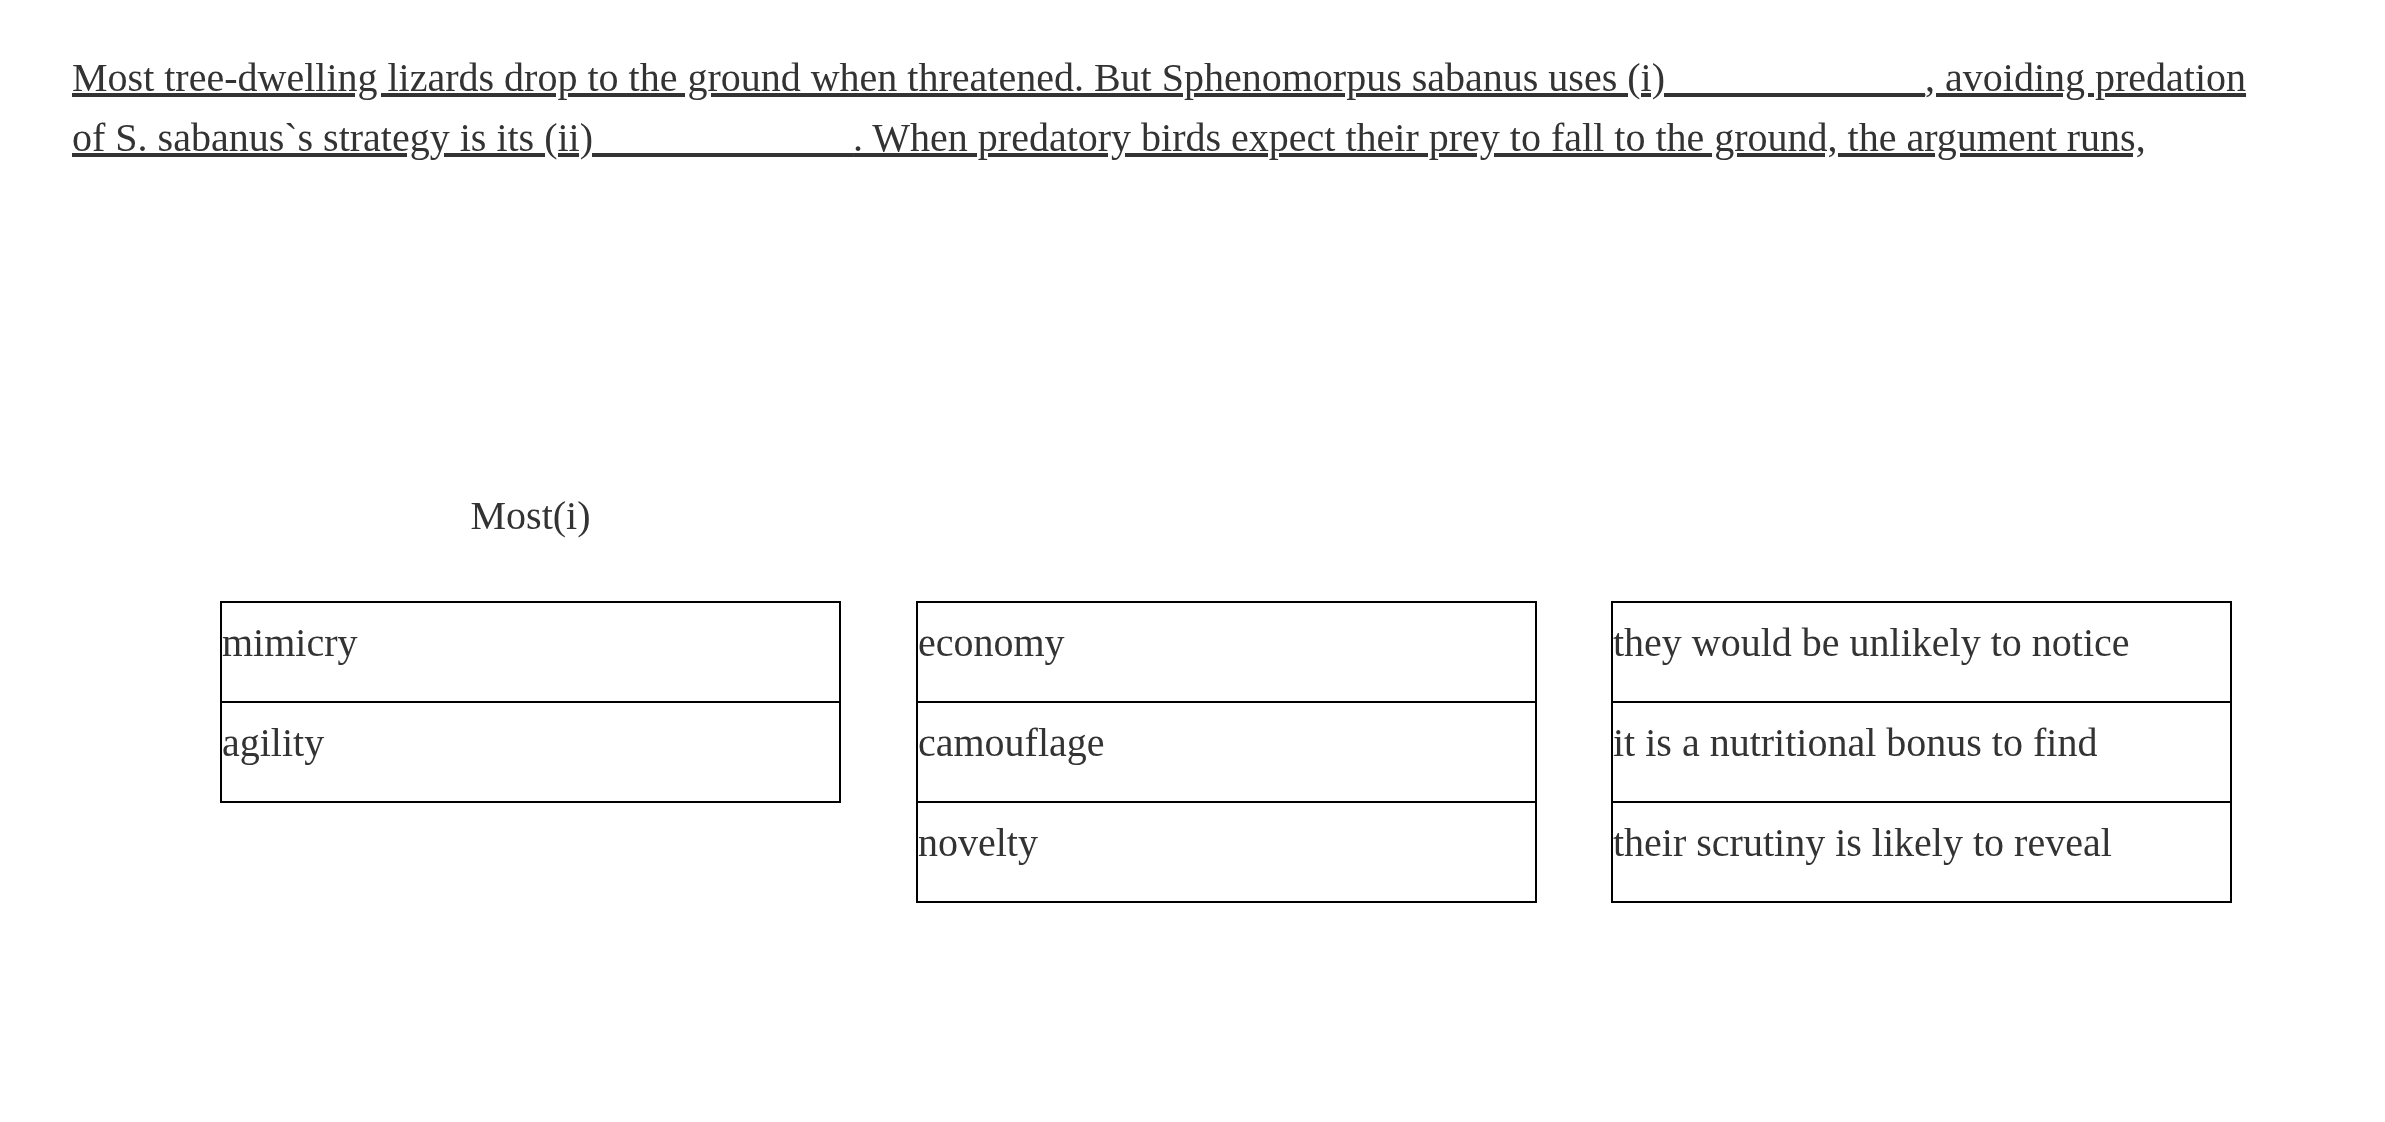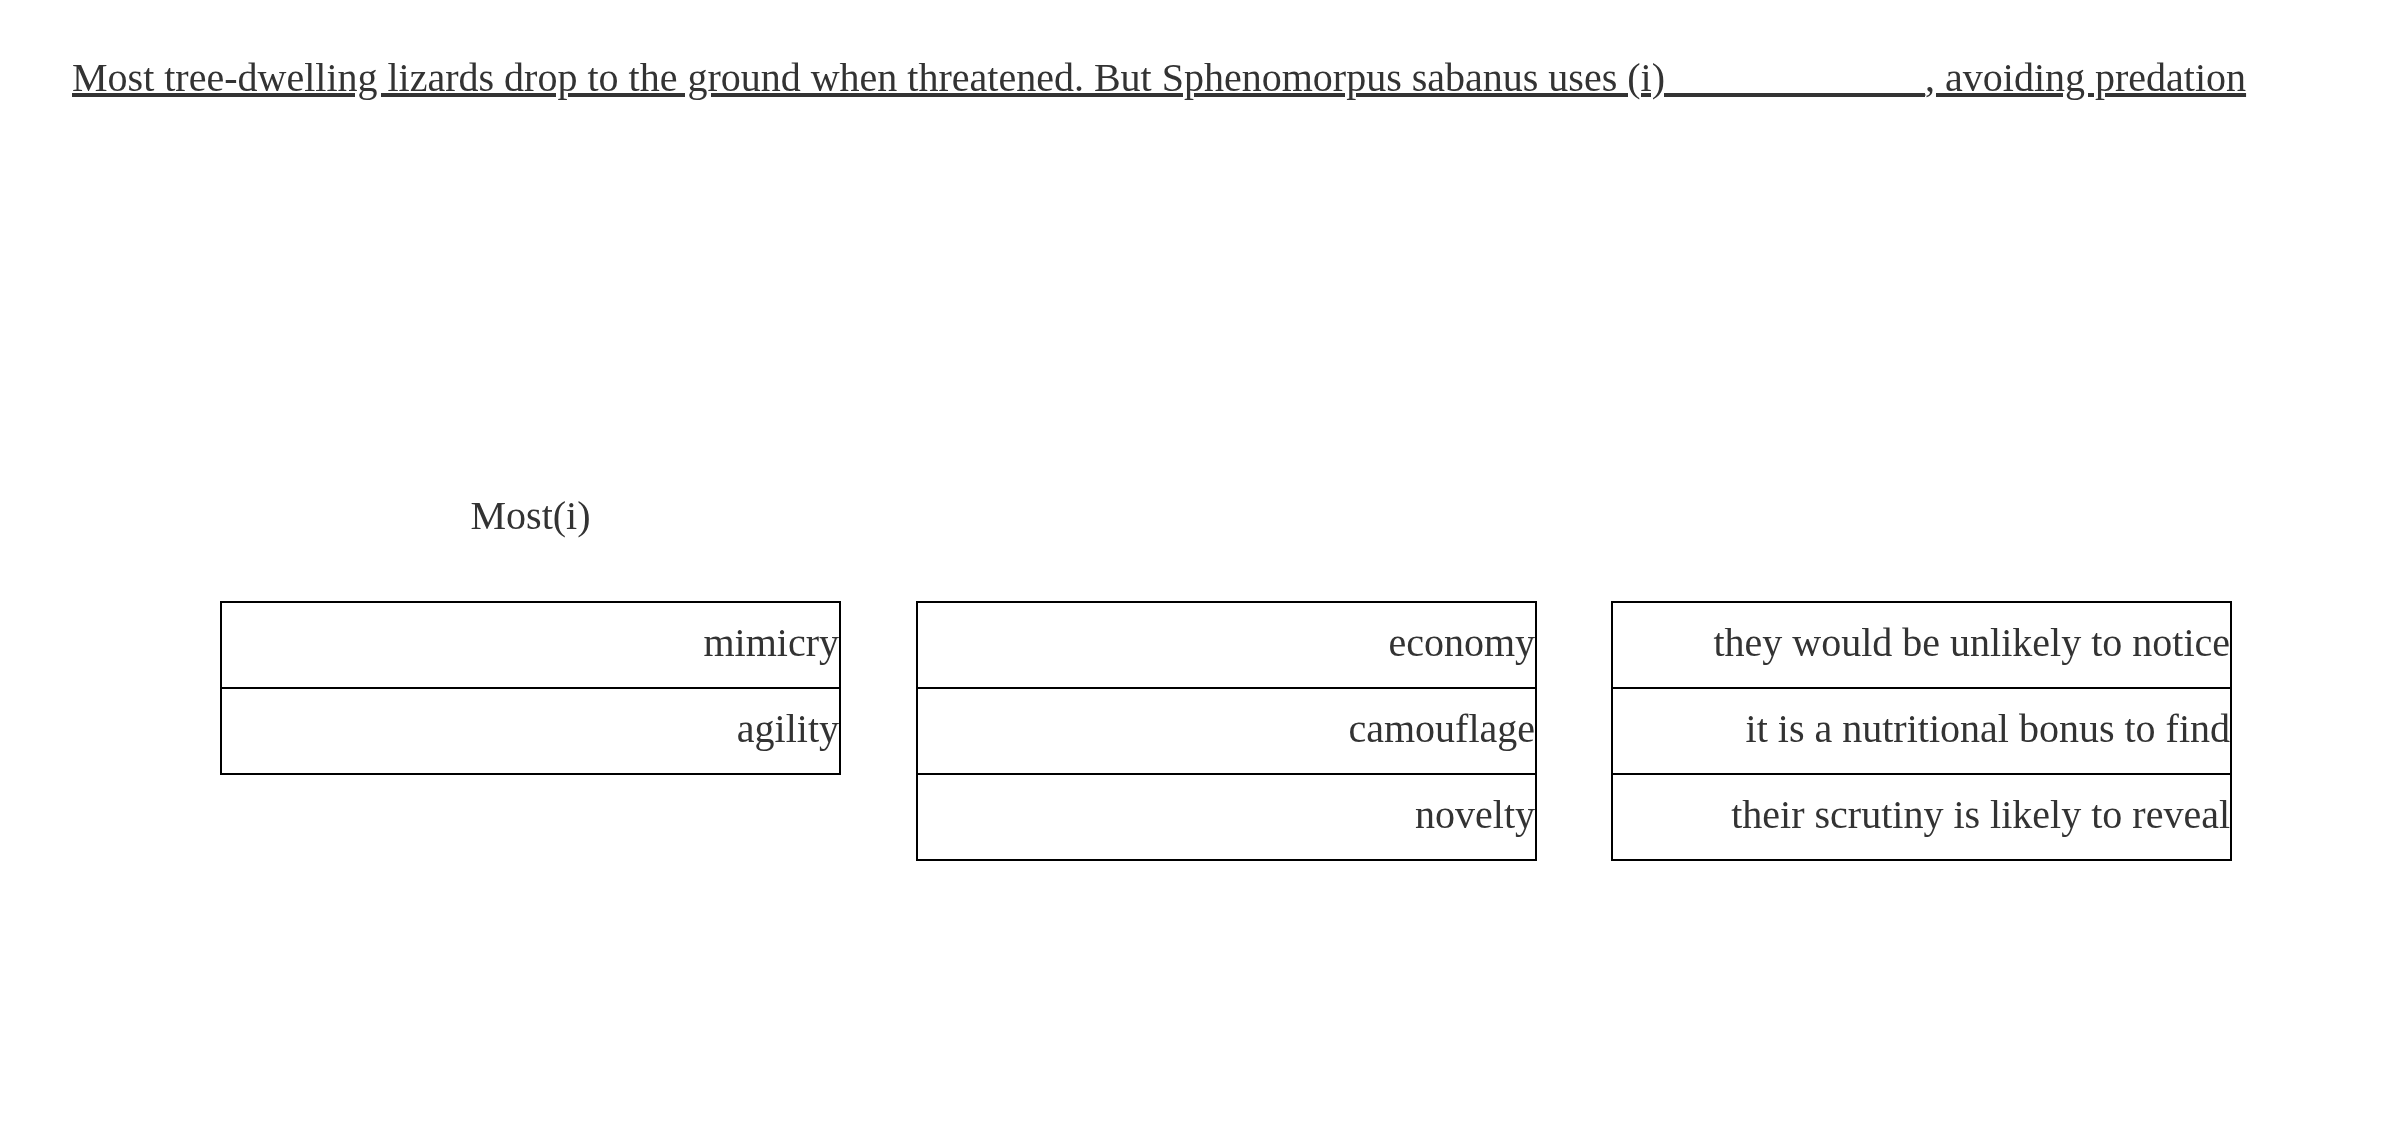--- a/index.html
+++ b/index.html
@@ -17,31 +17,32 @@
   .labels { position: absolute; top: 486px; left: 0; width: 2385px; height: 60px; }
   .label {
     position: absolute; width: 621px; text-align: center;
     font-size: 40px; line-height: 60px;
   }
   .choice-box {
     position: absolute; top: 601px; width: 617px;
     border: 2px solid #000; box-sizing: content-box;
   }
   .choice {
-    height: 84px; line-height: 80px; text-align: right;
+    height: 98px; line-height: 80px; text-align: left;
     font-size: 40px; border-top: 2px solid #000; cursor: pointer;
     white-space: nowrap;
   }
   .choice:first-child { border-top: none; }
 </style>
 </head>
 <body>
 
 <div class="passage">
   <span class="line"><span>Most tree-dwelling lizards drop to the ground when threatened. But Sphenomorpus sabanus uses (i)</span><span class="blank">_____________</span><span>, avoiding predation</span></span>
+  <span class="line"><span>of S. sabanus`s strategy is its (ii)</span><span class="blank">_____________</span><span>. When predatory birds expect their prey to fall to the ground, the argument runs,</span></span>
 </div>
 
 <div class="labels">
   <div class="label" style="left:220px">Most(i)</div>
 </div>
 
 <div class="choice-box" style="left:220px">
   <div class="choice">mimicry</div>
   <div class="choice">agility</div>
 </div>

